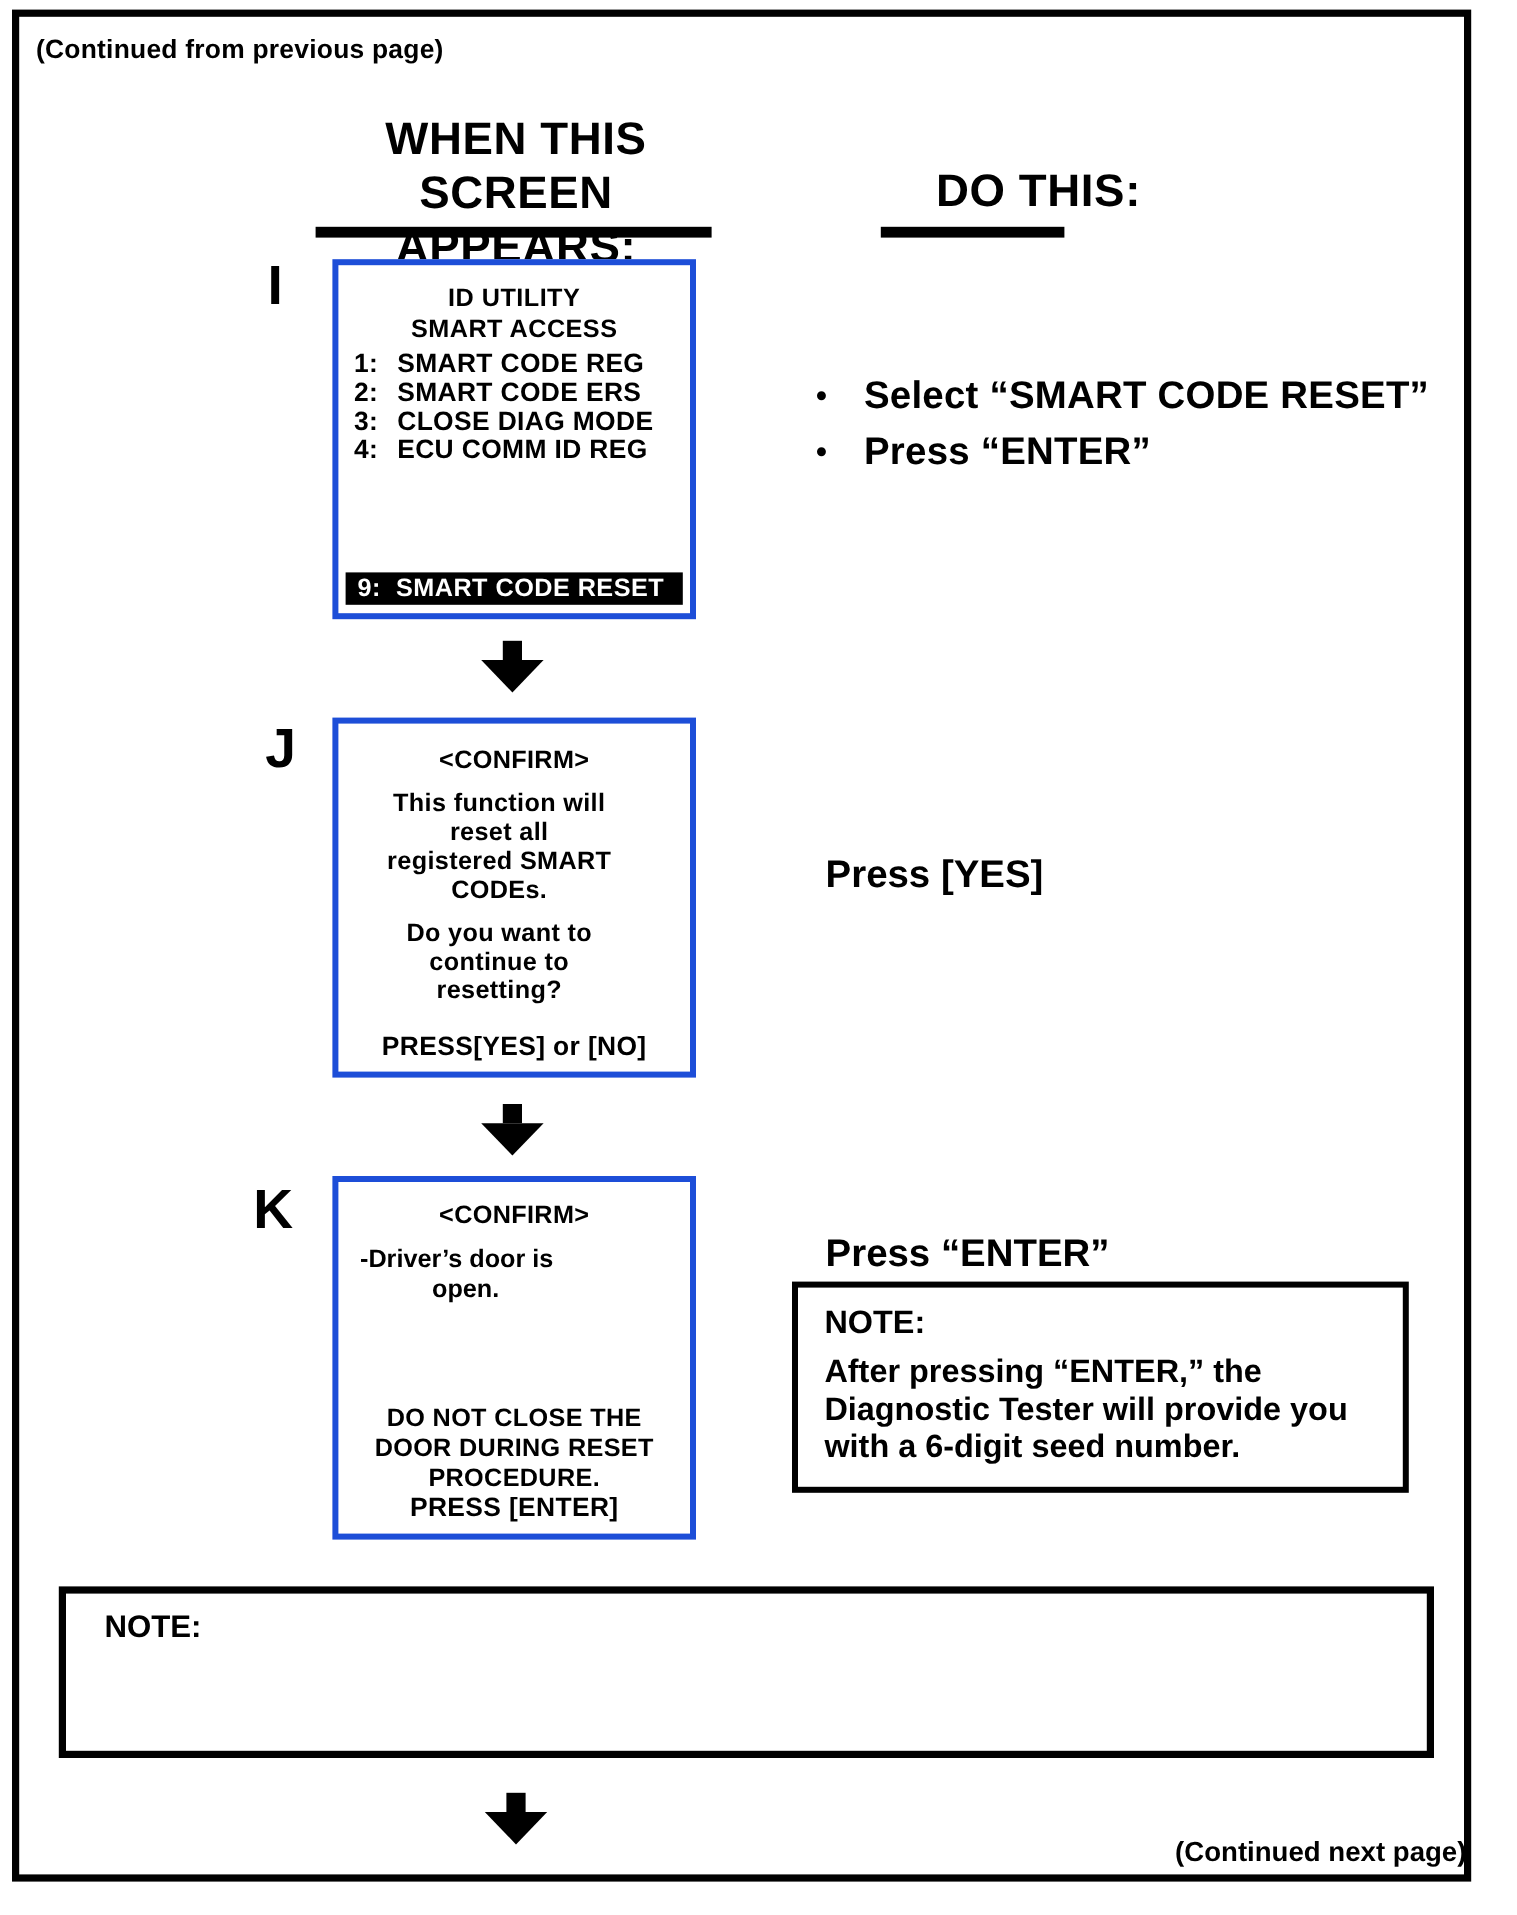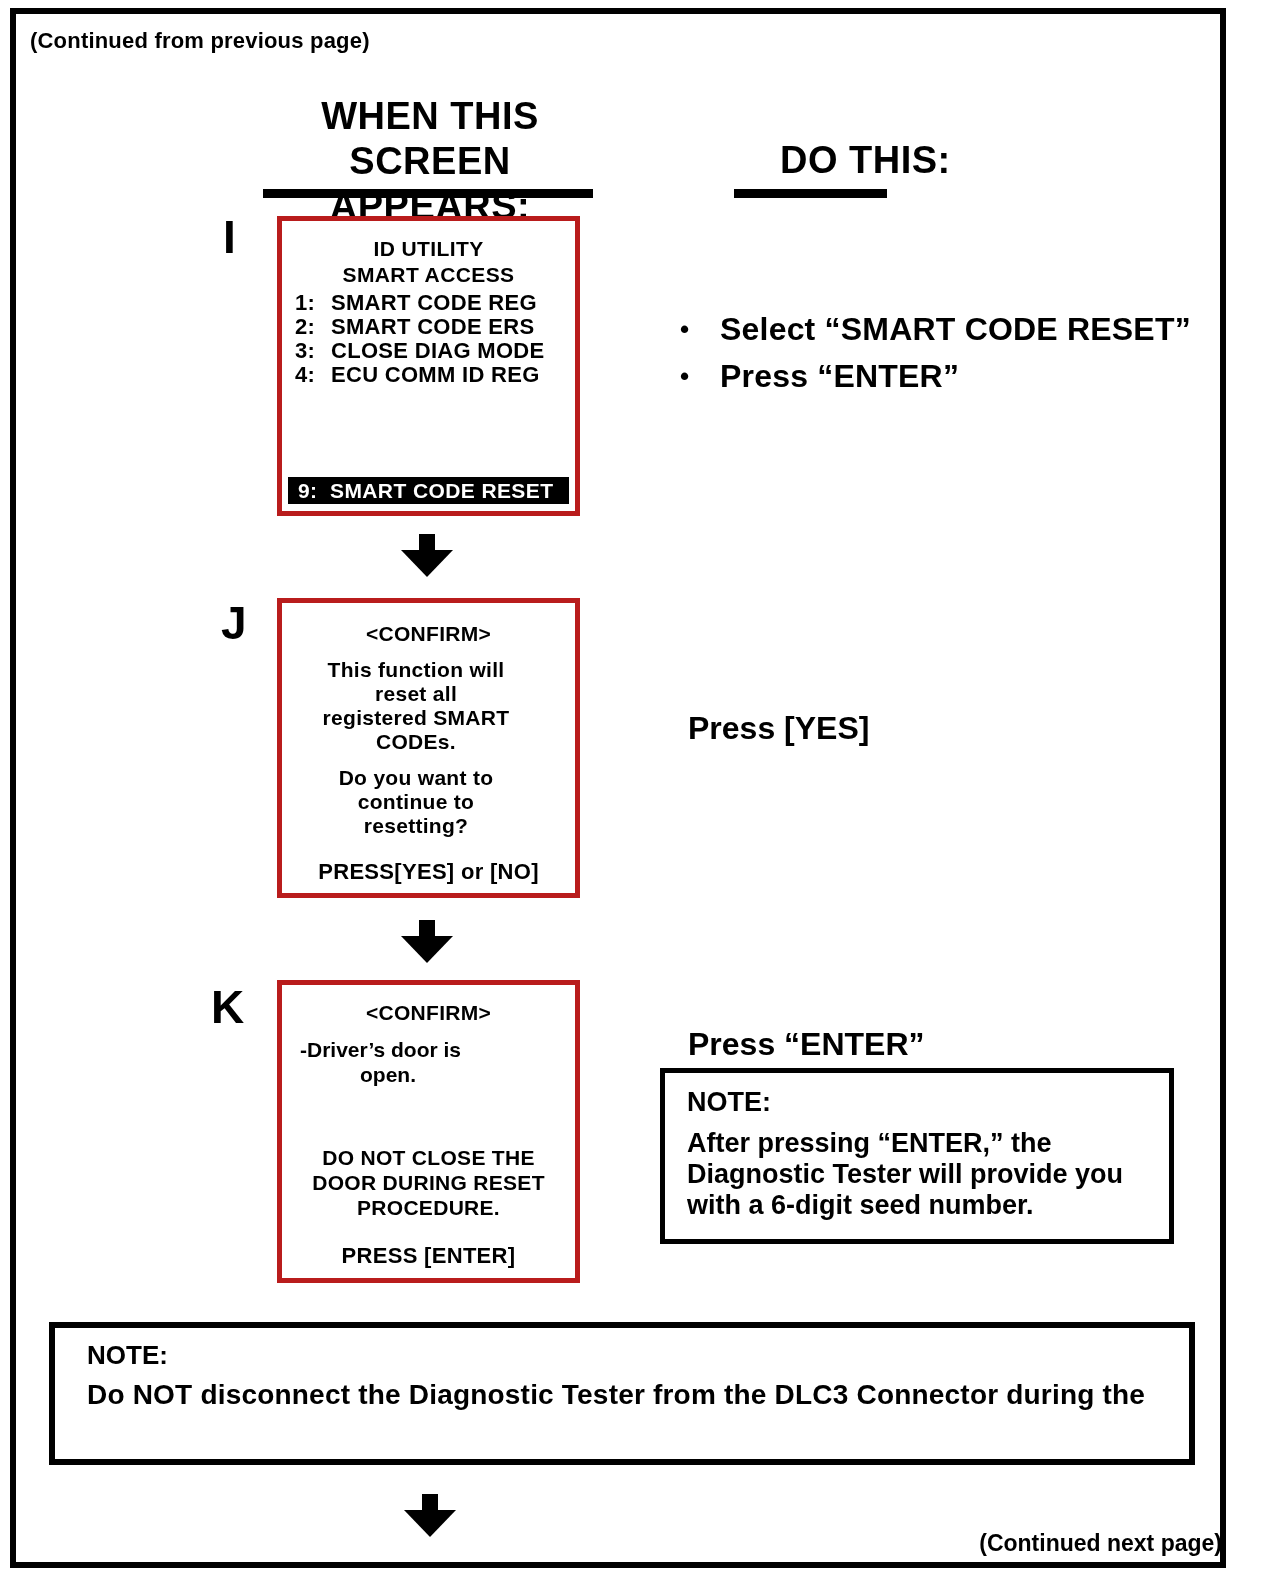--- a/index.html
+++ b/index.html
@@ -24,21 +24,21 @@
                  font-size: 38px; line-height: 45px; letter-spacing: 0.5px; }
   .when-underline { left: 263px; top: 189px; width: 330px; height: 9px; background: #000; }
   .do-header { left: 735px; top: 139px; font-size: 38px; letter-spacing: 0.5px; margin-left: 45px; }
   .do-underline { left: 734px; top: 189px; width: 153px; height: 9px; background: #000; }
 
   .step-label { font-size: 46px; line-height: 1; letter-spacing: 1px; }
   .label-i { left: 223px; top: 214px; }
   .label-j { left: 221px; top: 600px; }
   .label-k { left: 211px; top: 984px; }
 
-  .screen-box { border: 5px solid #b91c1c; background: #fff; }
+  .screen-box { border: 5px solid #1d4ed8; background: #fff; }
   .box-i { left: 277px; top: 216px; width: 303px; height: 300px; }
   .box-j { left: 277px; top: 598px; width: 303px; height: 300px; }
   .box-k { left: 277px; top: 980px; width: 303px; height: 303px; }
 
   .screen-box .ttl { position: absolute; width: 100%; text-align: center;
                      font-size: 21px; line-height: 26px; letter-spacing: 0.4px; }
   .scr-titles { top: 15px; }
   .menu { position: absolute; top: 70px; left: 13px; right: 6px;
           font-size: 22px; line-height: 24px; letter-spacing: 0.3px; }
   .menu-row { display: flex; }
@@ -52,21 +52,21 @@
             font-size: 21px; line-height: 24px; letter-spacing: 0.3px; }
   .cblock-wide { position: absolute; left: 0; width: 100%; text-align: center;
                  font-size: 21px; line-height: 25px; letter-spacing: 0.3px; }
   .j-title { top: 18px; }
   .j-body1 { top: 55px; }
   .j-body2 { top: 163px; }
   .j-footer { top: 256px; font-size: 22px; }
   .k-title { top: 15px; }
   .k-door { position: absolute; top: 52px; left: 18px; font-size: 21px; line-height: 25px; }
   .k-door-l2 { padding-left: 15px; text-align: center; }
-  .k-warn { top: 160px; }
+  .k-warn { top: 184px; }
   .k-footer { top: 258px; font-size: 22px; }
 
   .bullets { left: 680px; top: 308px; font-size: 32px; line-height: 42px; letter-spacing: 0.2px; }
   .bullet-line { display: flex; margin-bottom: 5px; }
   .bullet-dot { width: 40px; flex: 0 0 40px; font-size: 26px; line-height: 42px; }
   .press-yes { left: 688px; top: 710px; font-size: 32px; }
   .press-enter { left: 688px; top: 1026px; font-size: 32px; }
 
   .note-box-right { left: 660px; top: 1068px; width: 514px; height: 176px;
                     border: 5px solid #000; padding: 16px 18px 0 22px; }
@@ -196,21 +196,20 @@
   <div class="note-body">
     <div>After pressing “ENTER,” the</div>
     <div>Diagnostic Tester will provide you</div>
     <div>with a 6-digit seed number.</div>
   </div>
 </div>
 
 <div class="abs note-box-bottom">
   <div class="note-title">NOTE:</div>
   <div class="note-body">
-    <div>Do NOT disconnect the Diagnostic Tester from the DLC3 Connector during the</div>
   </div>
 </div>
 
 <div class="abs arrow-down arrow-3">
   <div class="arrow-stem"></div>
   <div class="arrow-head"></div>
 </div>
 
 <div class="abs continued-next">(Continued next page)</div>
 

